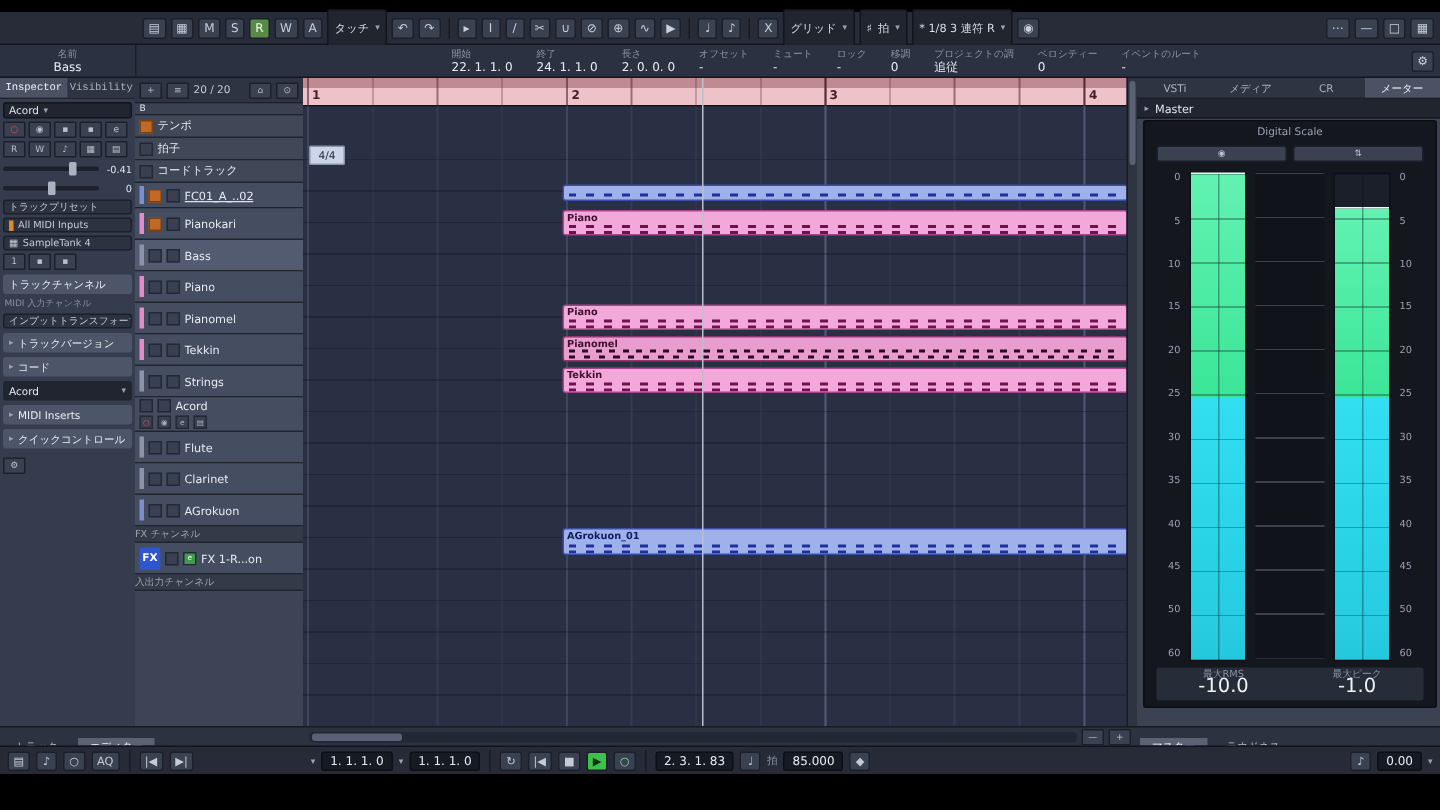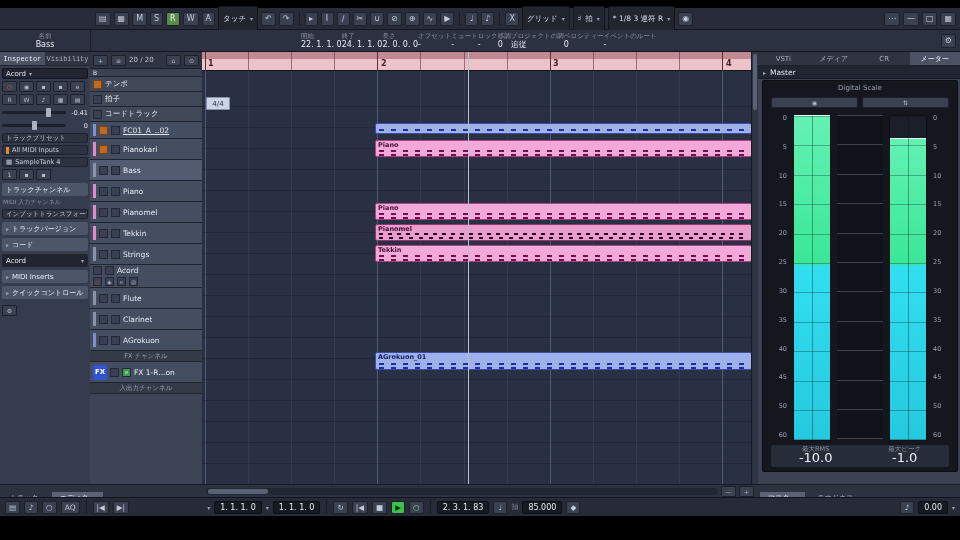--- a/index.html
+++ b/index.html
@@ -23,21 +23,21 @@
   .tsep{width:1px;height:14px;background:#171b24;margin:0 2px;}
   .tspacer{flex:1;}
 
   
   .infoline{position:absolute;left:0;top:22px;width:960px;height:22px;background:#2b3140;
             border-bottom:1px solid #14171f;display:flex;align-items:center;box-sizing:border-box;}
   .nameblock{width:90px;height:100%;display:flex;flex-direction:column;align-items:center;
              justify-content:center;border-right:1px solid #1b2029;}
   .iflabel{font-size:6.5px;color:#8a93a5;line-height:8px;white-space:nowrap;}
   .ifvalue{font-size:8px;color:#e8ecf2;line-height:9px;white-space:nowrap;}
-  .ifields{display:flex;align-items:center;padding-left:210px;}
+  .ifields{display:flex;align-items:center;padding-left:210px;gap:16px;}
   .ifield{display:flex;flex-direction:column;align-items:flex-start;}
 
   
   .main{position:absolute;left:0;top:44px;width:960px;height:445px;background:#262c3a;}
 
   
   .inspector{position:absolute;left:0;top:0;width:90px;height:432px;background:#353c4d;
              border-right:1px solid #171b24;overflow:hidden;}
   .itabs{display:flex;height:13px;border-bottom:1px solid #20242f;font-family:Liberation Mono, monospace;}
   .itab{flex:1;font-size:7px;display:flex;align-items:center;justify-content:center;color:#aab2c2;background:#2e3441;}
@@ -77,21 +77,21 @@
   .trow.h21{height:21px;}
   .trow.h23{height:23px;flex-wrap:wrap;align-content:center;row-gap:1px;}
   .trow.tiny{height:8px;background:#3a4150;}
   .cstrip{width:3px;height:70%;background:#8a93a8;flex:0 0 auto;}
   .ms{width:7px;height:7px;background:#394052;border:1px solid #232834;font-size:5px;color:#aab2c2;
       display:inline-flex;align-items:center;justify-content:center;flex:0 0 auto;}
   .ms.arm{background:#c06a28;border-color:#7a4010;color:#ffe;}
   .ms.grn{background:#3f9a4f;color:#eaffe8;}
   .tname{font-size:7.5px;color:#e6eaf2;white-space:nowrap;overflow:hidden;}
   .tdivider{height:10px;background:#343a48;font-size:6.5px;color:#9aa2b4;display:flex;align-items:center;
-            justify-content:center;border-bottom:1px solid #20242f;}
+            border-bottom:1px solid #20242f;}
   .fxbadge{width:14px;height:15px;background:#2f55d0;color:#fff;font-size:7px;font-weight:bold;
            display:inline-flex;align-items:center;justify-content:center;border-radius:1px;flex:0 0 auto;}
 
   
   .arrange{position:absolute;left:202px;top:0;width:556px;height:432px;background:#2a3044;overflow:hidden;}
   .ruler{position:absolute;left:0;top:0;width:550px;height:18px;
          background:linear-gradient(180deg,#c08a93 0%,#c08a93 38%,#edc2c8 38%,#edc2c8 100%);
          border-bottom:1px solid #151922;}
   .ruler .ticks{position:absolute;inset:0;
      background-image:repeating-linear-gradient(90deg,rgba(90,40,50,.55) 0 1px,transparent 1px 43.1px),

